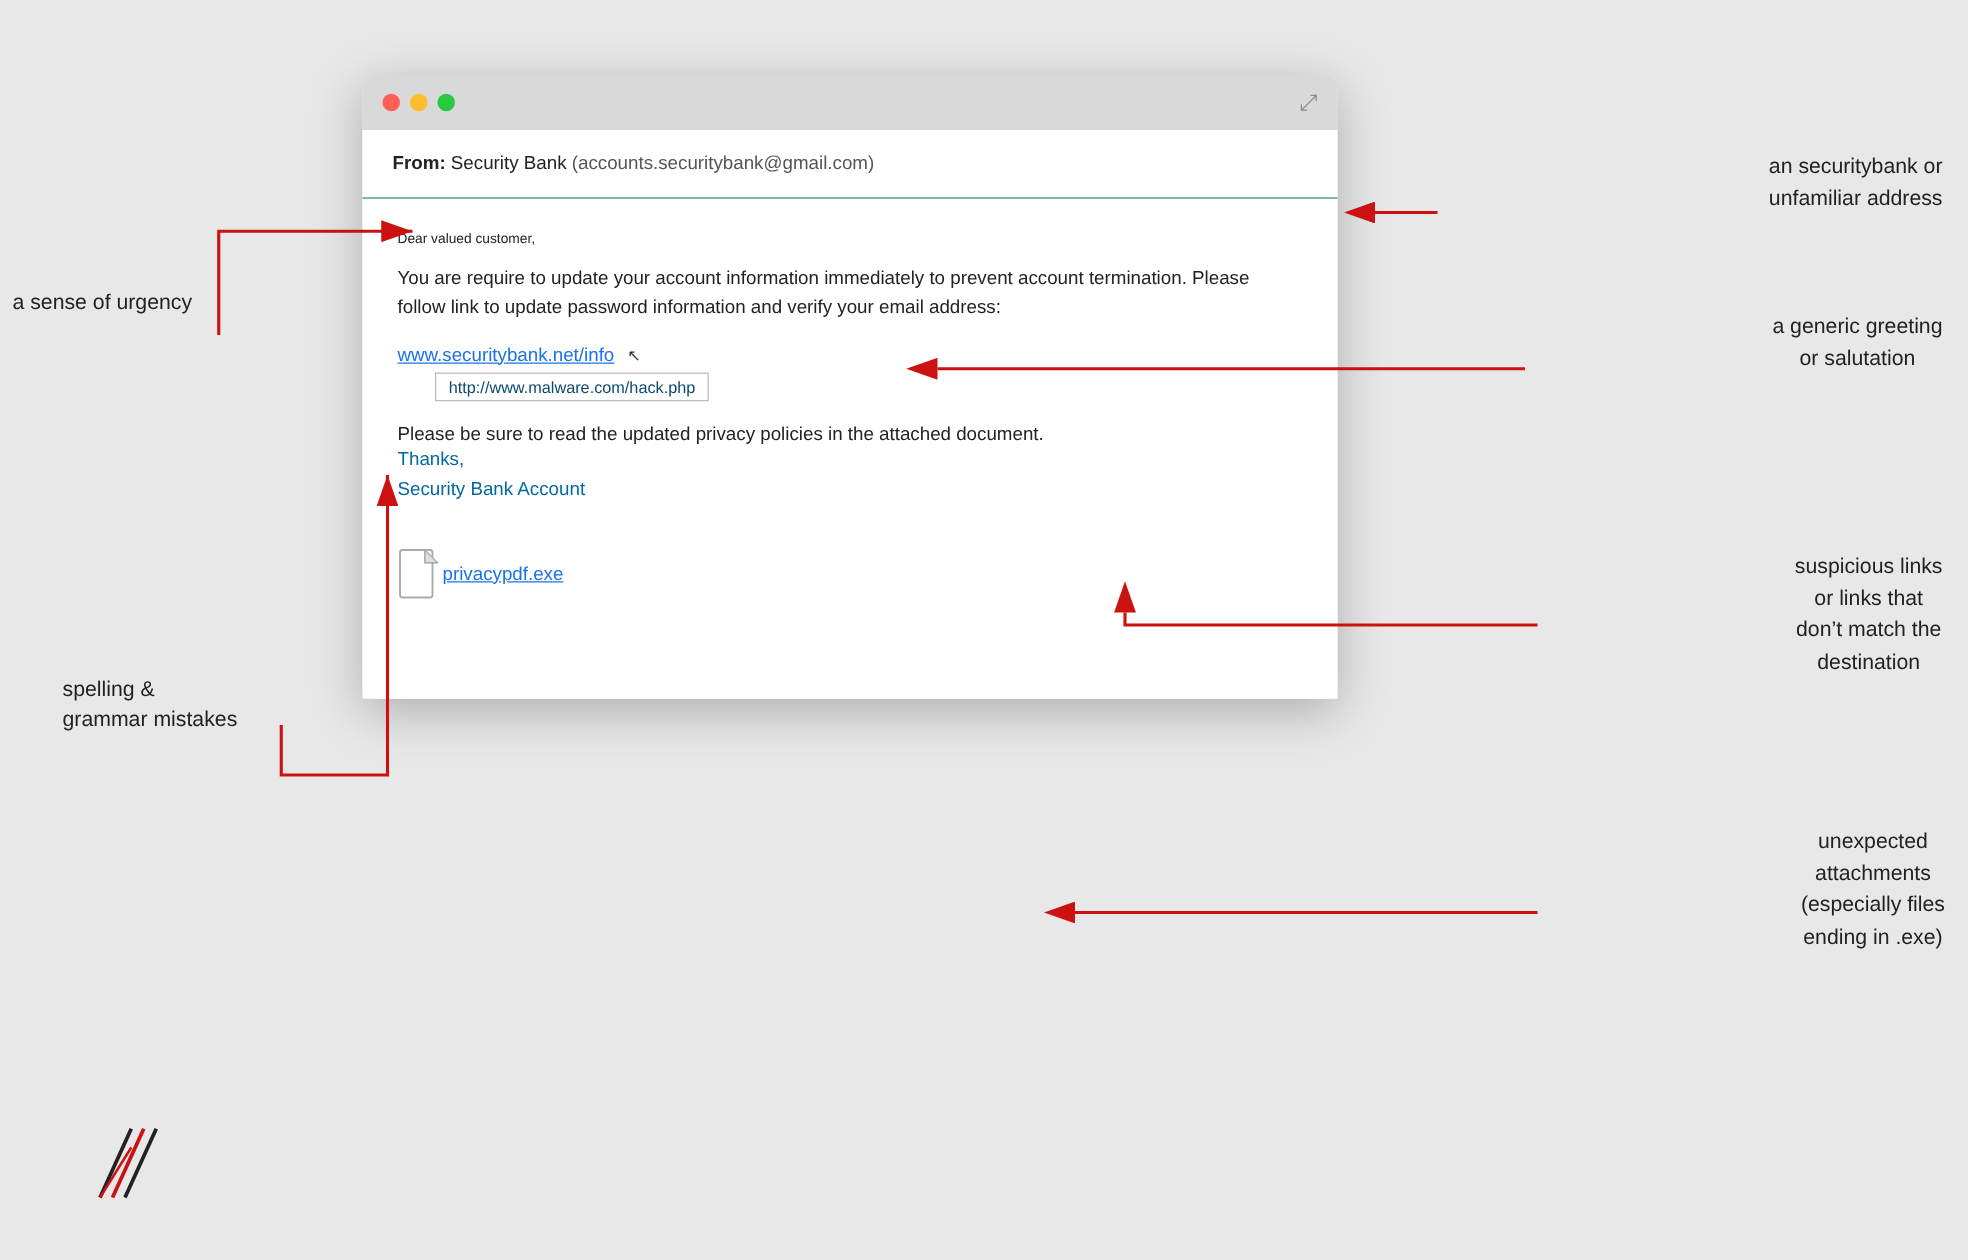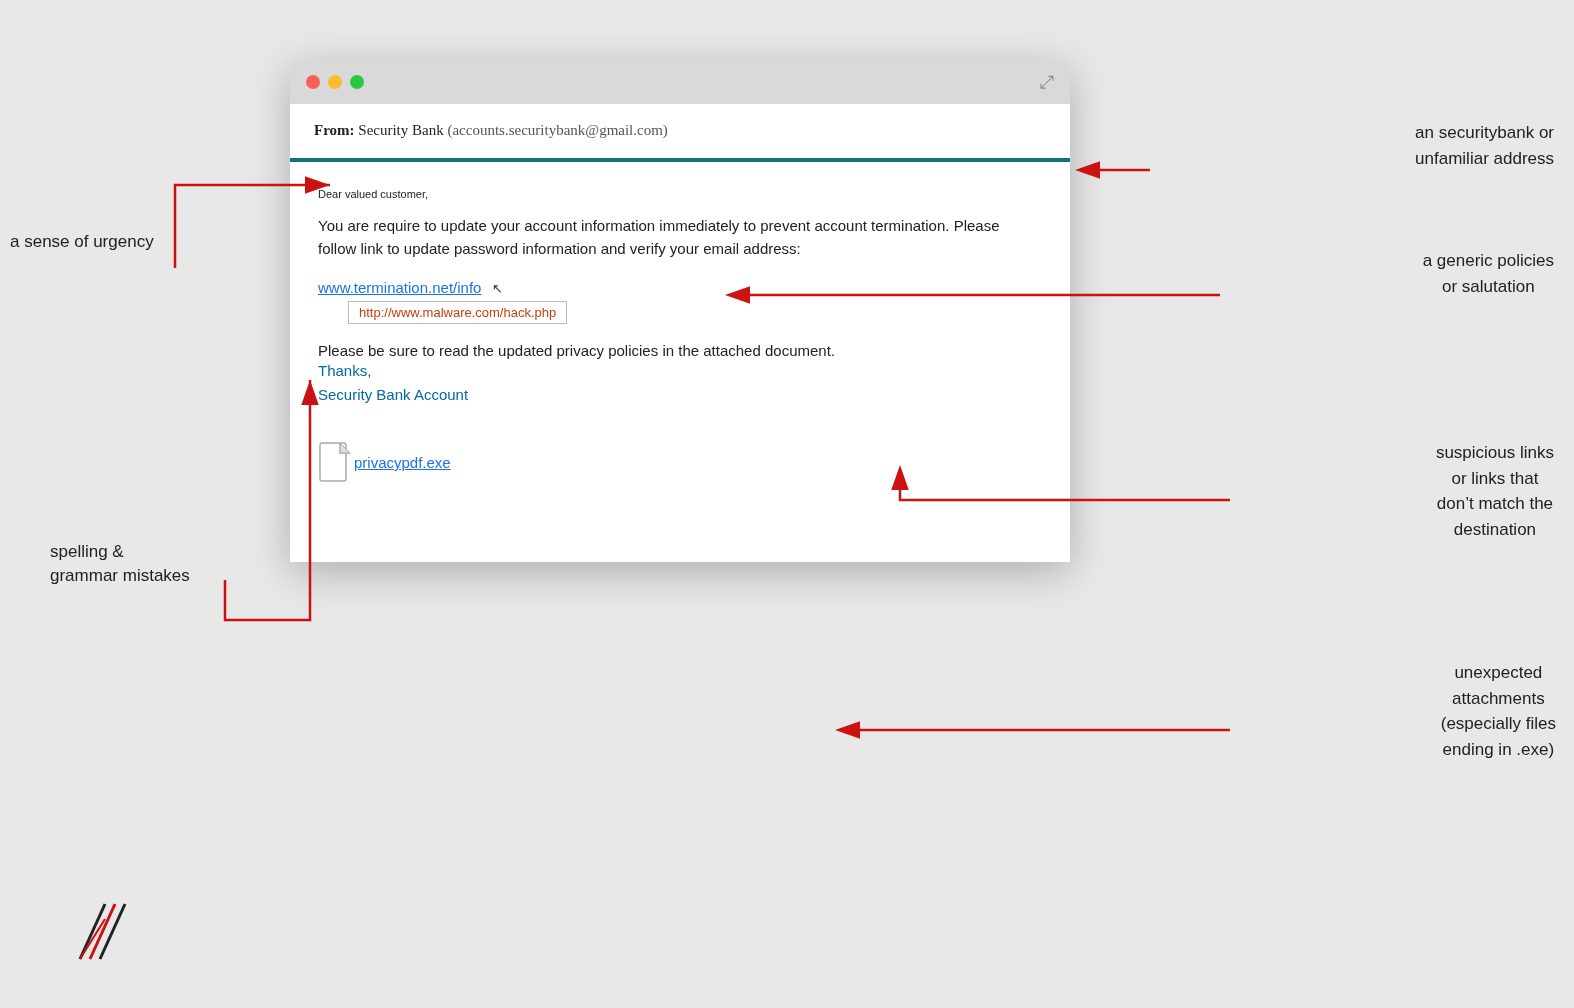--- a/index.html
+++ b/index.html
@@ -63,22 +63,21 @@
 
     .window-resize-icon {
       color: #888;
       font-size: 18px;
       cursor: pointer;
     }
 
     .email-header {
       background: white;
       padding: 18px 24px 14px 24px;
-      border-bottom: 4px solid #0f766e;
-      font-family: Liberation Serif, serif;
+      border-bottom: 1px solid #0f766e;
     }
 
     .email-from {
       font-size: 15px;
       color: #222;
       margin-bottom: 5px;
     }
 
     .email-subject {
       font-size: 15px;
@@ -111,21 +110,21 @@
       font-size: 15px;
       cursor: pointer;
     }
 
     .tooltip-box {
       display: inline-block;
       background: white;
       border: 1px solid #bbb;
       padding: 3px 10px;
       font-size: 13px;
-      color: #c2410c;
+      color: #0c4a6e;
       margin-left: 30px;
       margin-top: 4px;
     }
 
     .link-area {
       margin-bottom: 18px;
     }
 
     .cursor-icon {
       display: inline-block;
@@ -257,21 +256,21 @@
     <div class="email-header">
       <div class="email-from"><strong>From:</strong> Security Bank <span style="color:#555">(accounts.securitybank@gmail.com)</span></div>
     </div>
 
     <div class="email-body">
       <div class="email-greeting">Dear valued customer,</div>
       <div class="email-paragraph">You are require to update your account information immediately to prevent account termination. Please follow link to update password information and verify your email address:</div>
 
       <div class="link-area">
         <div>
-          <a class="email-link">www.termination.net/info</a>
+          <a class="email-link">www.securitybank.net/info</a>
           <span class="cursor-icon">↖</span>
         </div>
         <div>
           <div class="tooltip-box">http://www.malware.com/hack.php</div>
         </div>
       </div>
 
       <div class="email-footer-text">Please be sure to read the updated privacy policies in the attached document.</div>
 
       <div class="email-signature">
@@ -290,21 +289,21 @@
         <a class="attachment-link">privacypdf.exe</a>
       </div>
     </div>
   </div>
 
   <div class="annotation label-urgency" style="white-space:pre-line;">a sense of urgency</div>
   <div class="annotation label-spelling" style="white-space:pre-line;">spelling &amp;
 grammar mistakes</div>
   <div class="annotation label-illegitimate" style="white-space:pre-line;">an securitybank or
 unfamiliar address</div>
-  <div class="annotation label-generic" style="white-space:pre-line;">a generic policies
+  <div class="annotation label-generic" style="white-space:pre-line;">a generic greeting
 or salutation</div>
   <div class="annotation label-suspicious" style="white-space:pre-line;">suspicious links
 or links that
 don’t match the
 destination</div>
   <div class="annotation label-attachments" style="white-space:pre-line;">unexpected
 attachments
 (especially files
 ending in .exe)</div>
 

